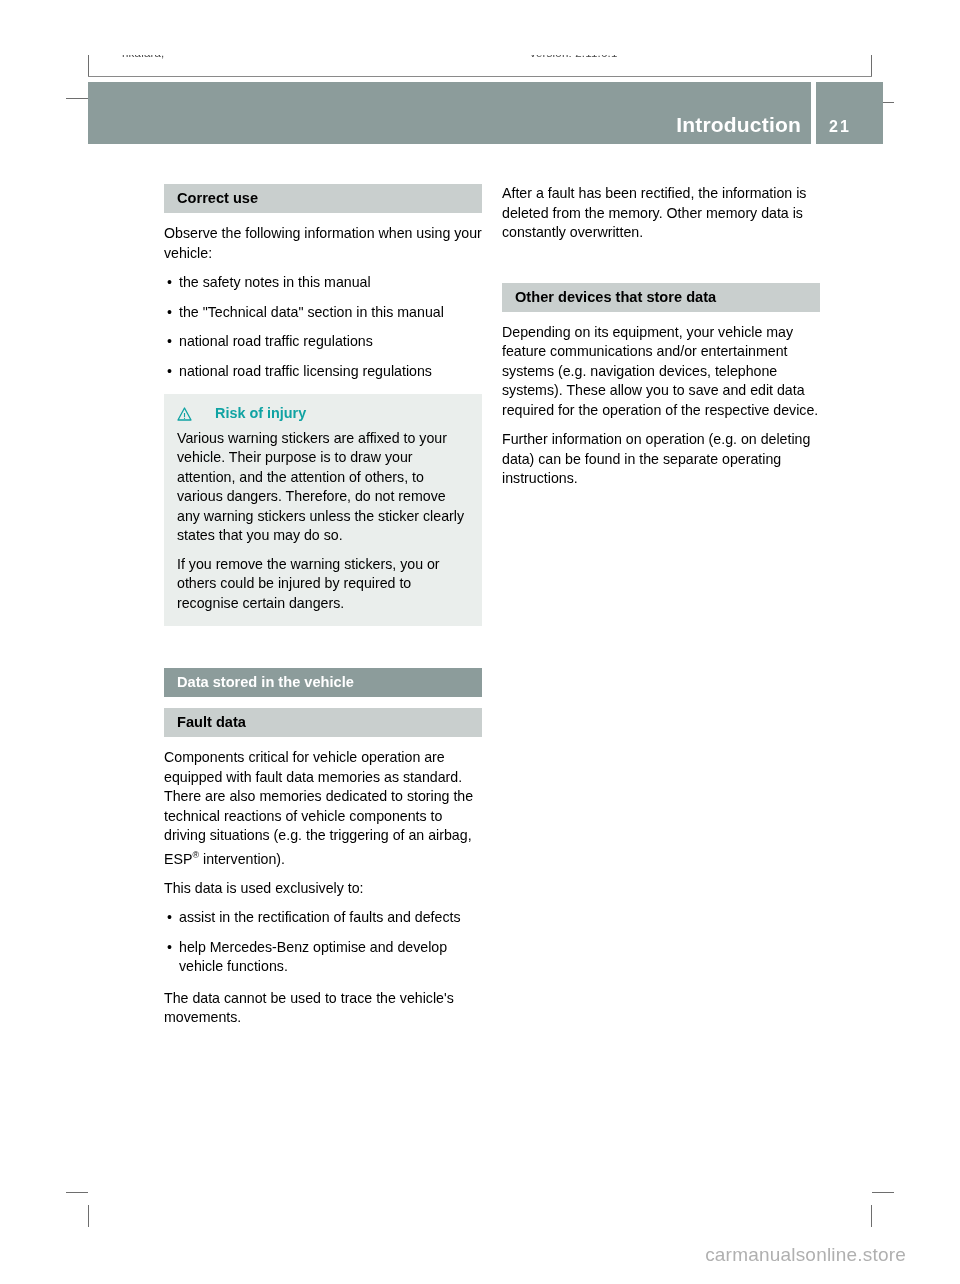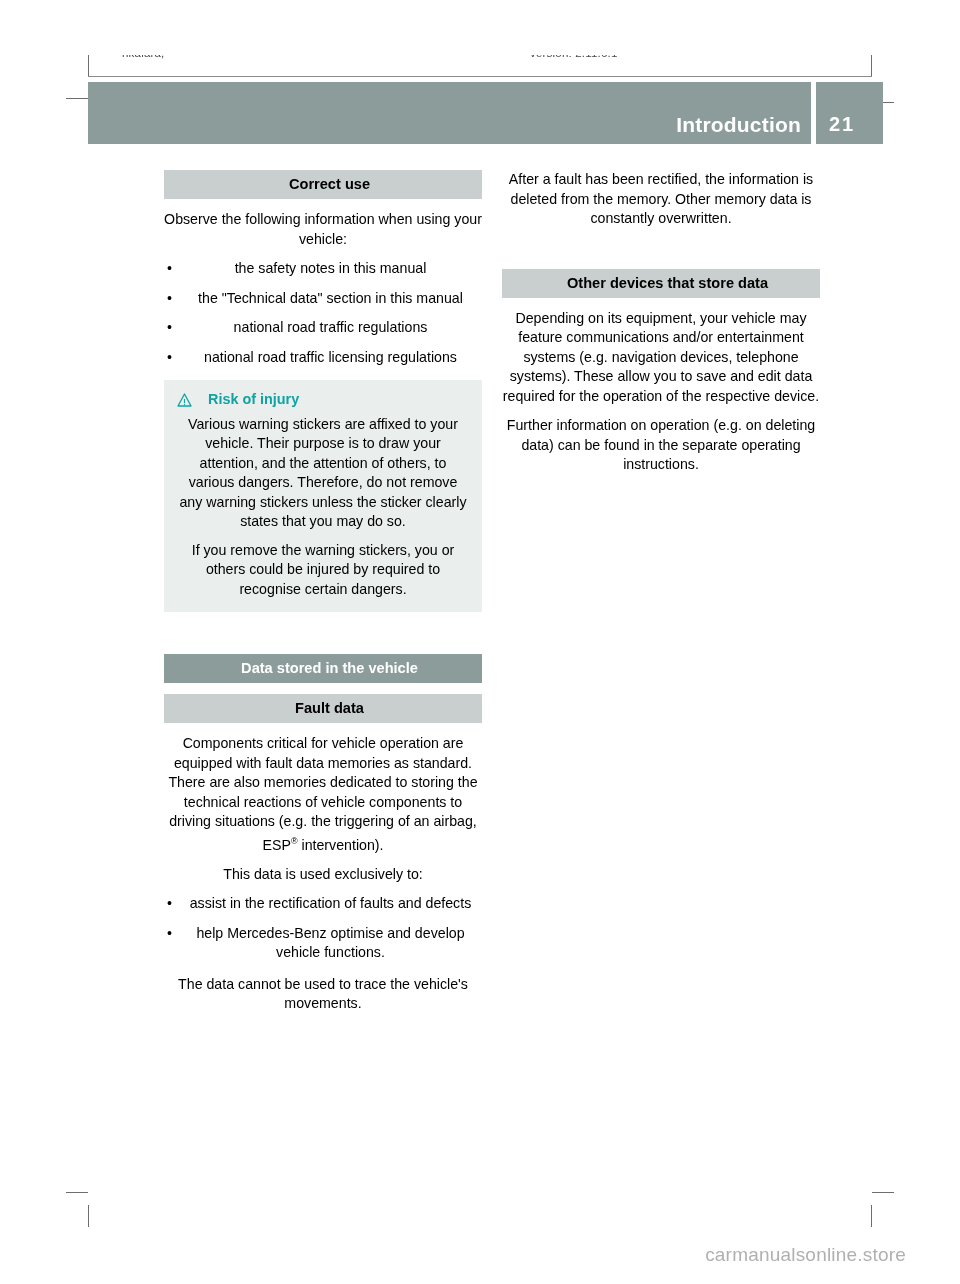--- a/index.html
+++ b/index.html
@@ -72,33 +72,32 @@
     top: 82px;
     width: 67px;
     height: 62px;
     background: #8c9c9b;
   }
   .header-page-num {
     position: absolute;
     left: 13px;
     bottom: 8px;
     color: #ffffff;
-    font-size: 20px;
+    font-size: 16px;
     font-weight: bold;
     letter-spacing: 2px;
   }
 
   
   .col {
     position: absolute;
-    top: 170px;
+    top: 184px;
     width: 318px;
     font-size: 14.2px;
     line-height: 19.5px;
-    text-align: center;
   }
   .col-left  { left: 164px; }
   .col-right { left: 502px; }
 
   
   .h-light {
     background: #c9cfce;
     font-weight: bold;
     font-size: 14.6px;
     line-height: 22px;
@@ -140,21 +139,21 @@
 
   
   .warnbox {
     background: #eaeeec;
     padding: 10px 13px 13px 13px;
     margin-top: 13px;
   }
   .warnhead {
     display: flex;
     align-items: center;
-    gap: 16px;
+    gap: 23px;
     margin-bottom: 5px;
   }
   .warnhead .wicon { display: block; line-height: 0; }
   .warnhead .wtitle {
     font-weight: bold;
     font-size: 14.4px;
     color: #10a3a3;
   }
   .warnbox p { margin: 0 0 9px 0; }
   .warnbox p:last-child { margin-bottom: 0; }

